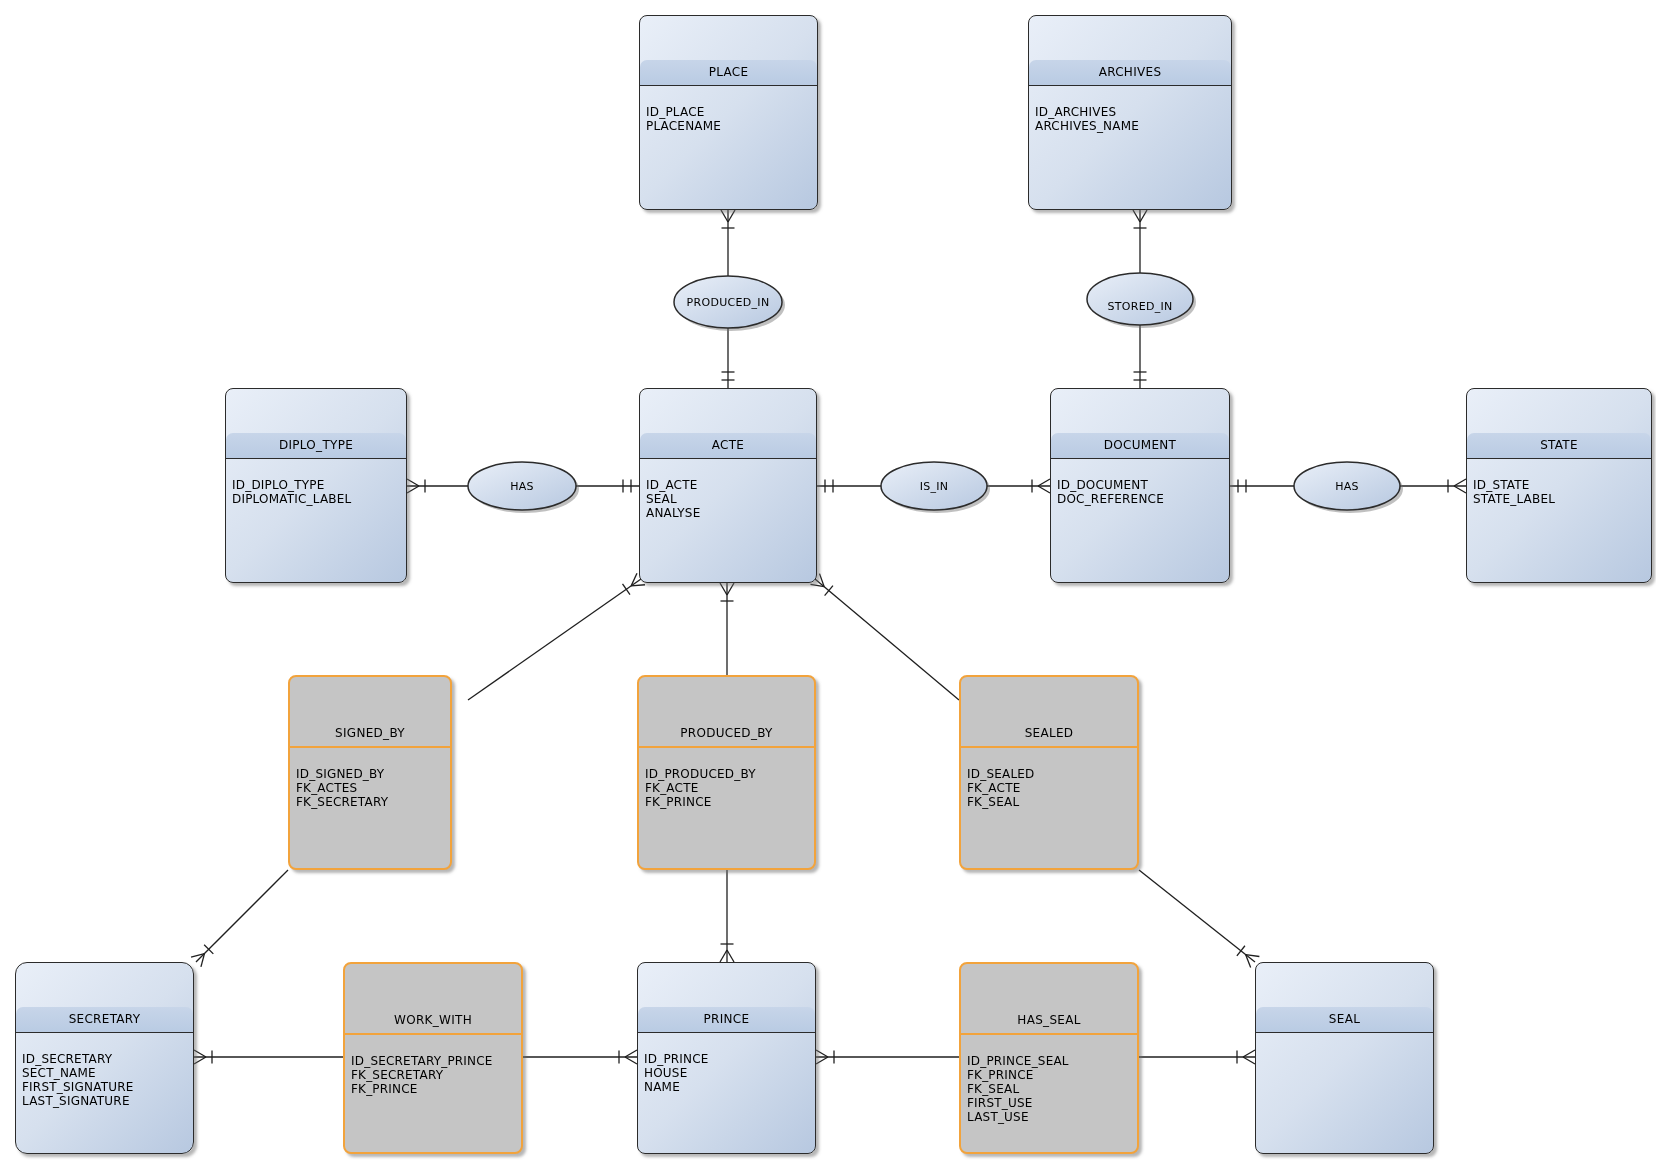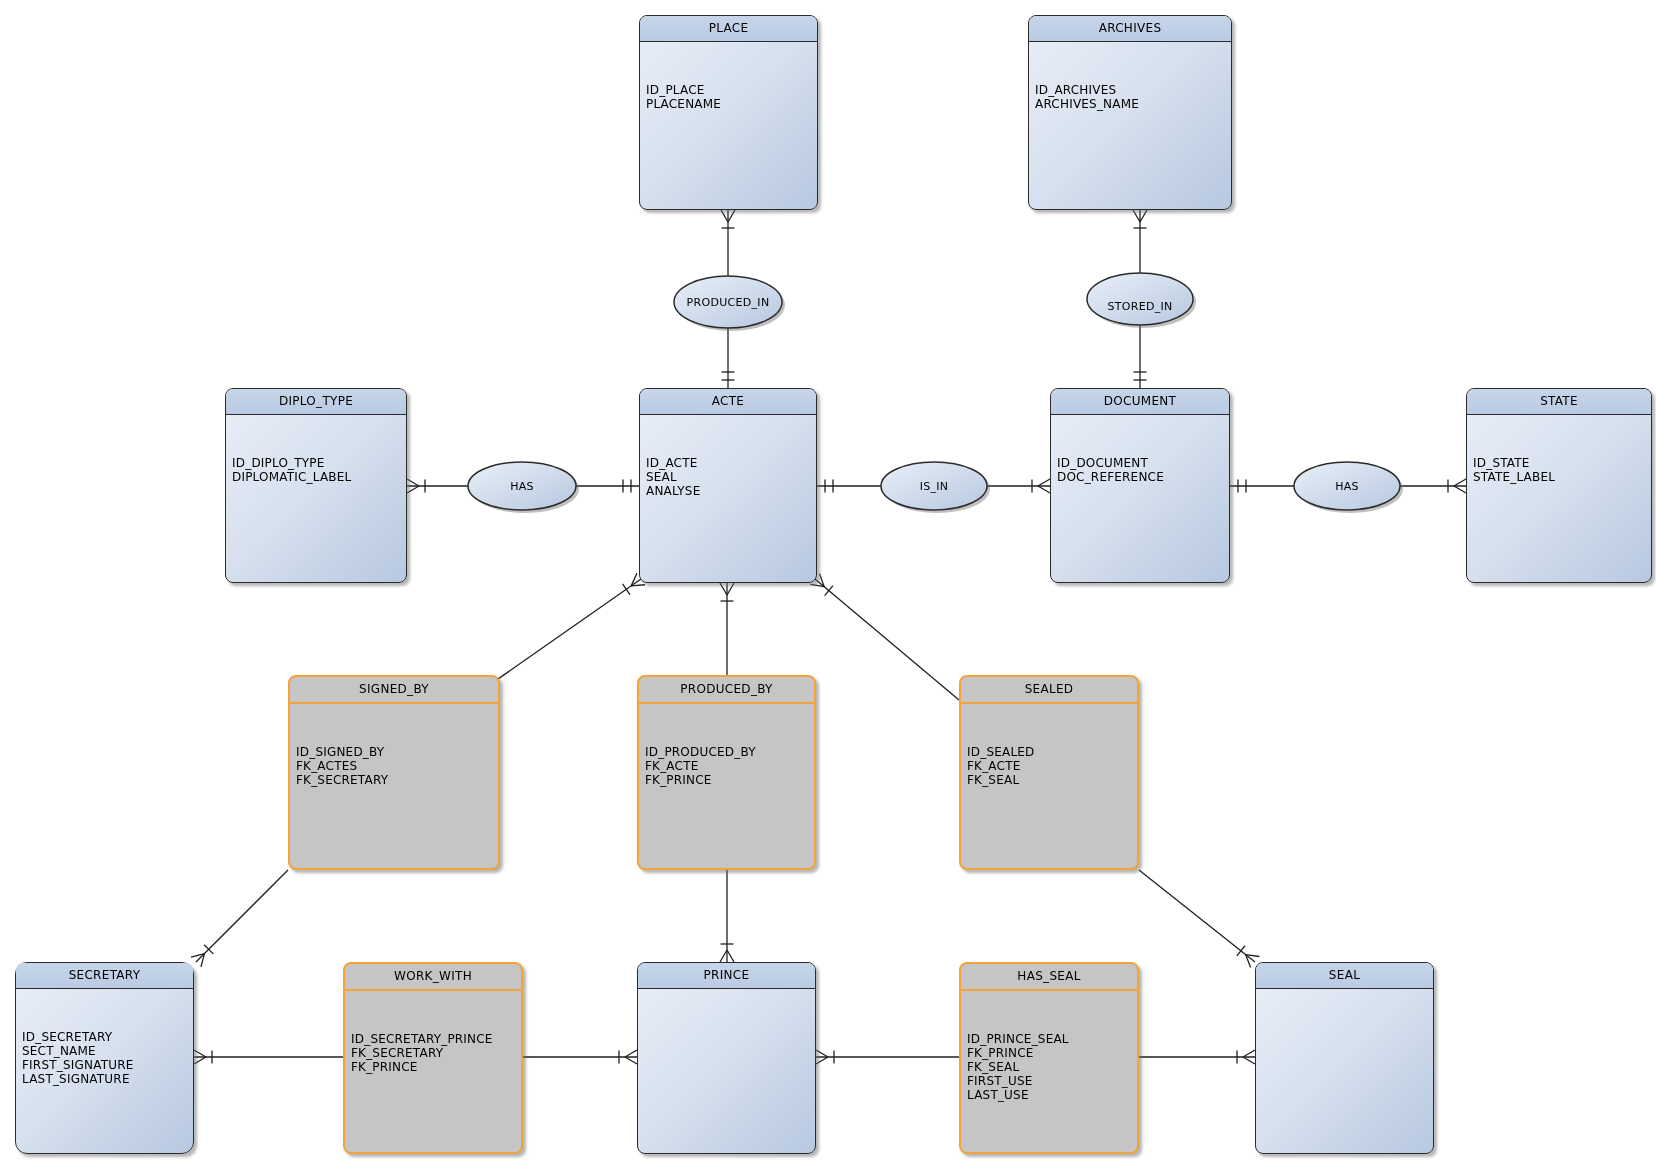--- a/index.html
+++ b/index.html
@@ -14,25 +14,25 @@
   #wires ellipse.shadow{fill:rgba(115,115,115,0.45);stroke:none;}
   .ebox{
     position:absolute;box-sizing:border-box;z-index:2;
     border:1.4px solid var(--bb,#2b2b2b);border-radius:8px;
     box-shadow:3px 3px 3px rgba(110,110,110,0.5);
   }
   .ebox.entity{background:linear-gradient(135deg,var(--efl) 0%,#d6e0ee 50%,var(--efd) 100%);}
   .ebox.junction{background:var(--jf);border:2px solid var(--jb);}
   .hdr{
     height:25px;line-height:25px;text-align:center;font-size:12px;letter-spacing:.3px;
-    border-bottom:1.4px solid var(--bb,#2b2b2b);border-radius:7px 7px 0 0;
+    border-bottom:1.4px solid var(--bb,#2b2b2b);border-radius:7px 7px 0 0;margin-top:44px;
   }
   .entity .hdr{background:linear-gradient(180deg,#c7d5e9 0%,var(--eh) 100%);}
   .junction .hdr{background:transparent;border-bottom:2px solid var(--jb);}
-  .attrs{padding:5px 6px 0 6px;margin-top:36px;}
+  .attrs{padding:19px 6px 0 6px;}
   .arow{font-size:12px;line-height:14px;letter-spacing:.2px;white-space:nowrap;}
   .rlabel{
     position:absolute;transform:translate(-50%,-50%);z-index:3;
     font-size:11px;letter-spacing:.3px;white-space:nowrap;
   }
 </style>
 </head>
 <body>
 
 <div class="canvas">
@@ -196,21 +196,21 @@
           <div class="arow">DOC_REFERENCE</div>
         </div>
       </div>
       <div class="ebox entity" style="left: 1466px; top: 388px; width: 186px; height: 195px;">
         <div class="hdr">STATE</div>
         <div class="attrs">
           <div class="arow">ID_STATE</div>
           <div class="arow">STATE_LABEL</div>
         </div>
       </div>
-      <div class="ebox junction" style="left: 288px; top: 675px; width: 212px; height: 195px;">
+      <div class="ebox junction" style="left: 288px; top: 675px; width: 164px; height: 195px;">
         <div class="hdr">SIGNED_BY</div>
         <div class="attrs">
           <div class="arow">ID_SIGNED_BY</div>
           <div class="arow">FK_ACTES</div>
           <div class="arow">FK_SECRETARY</div>
         </div>
       </div>
       <div class="ebox junction" style="left: 637px; top: 675px; width: 179px; height: 195px;">
         <div class="hdr">PRODUCED_BY</div>
         <div class="attrs">
@@ -239,20 +239,25 @@
       <div class="ebox junction" style="left: 343px; top: 962px; width: 180px; height: 192px;">
         <div class="hdr">WORK_WITH</div>
         <div class="attrs">
           <div class="arow">ID_SECRETARY_PRINCE</div>
           <div class="arow">FK_SECRETARY</div>
           <div class="arow">FK_PRINCE</div>
         </div>
       </div>
       <div class="ebox entity" style="left: 637px; top: 962px; width: 179px; height: 192px;">
         <div class="hdr">PRINCE</div>
+        <div class="attrs">
+          <div class="arow">ID_PRINCE</div>
+          <div class="arow">HOUSE</div>
+          <div class="arow">NAME</div>
+        </div>
       </div>
       <div class="ebox junction" style="left: 959px; top: 962px; width: 180px; height: 192px;">
         <div class="hdr">HAS_SEAL</div>
         <div class="attrs">
           <div class="arow">ID_PRINCE_SEAL</div>
           <div class="arow">FK_PRINCE</div>
           <div class="arow">FK_SEAL</div>
           <div class="arow">FIRST_USE</div>
           <div class="arow">LAST_USE</div>
         </div>

